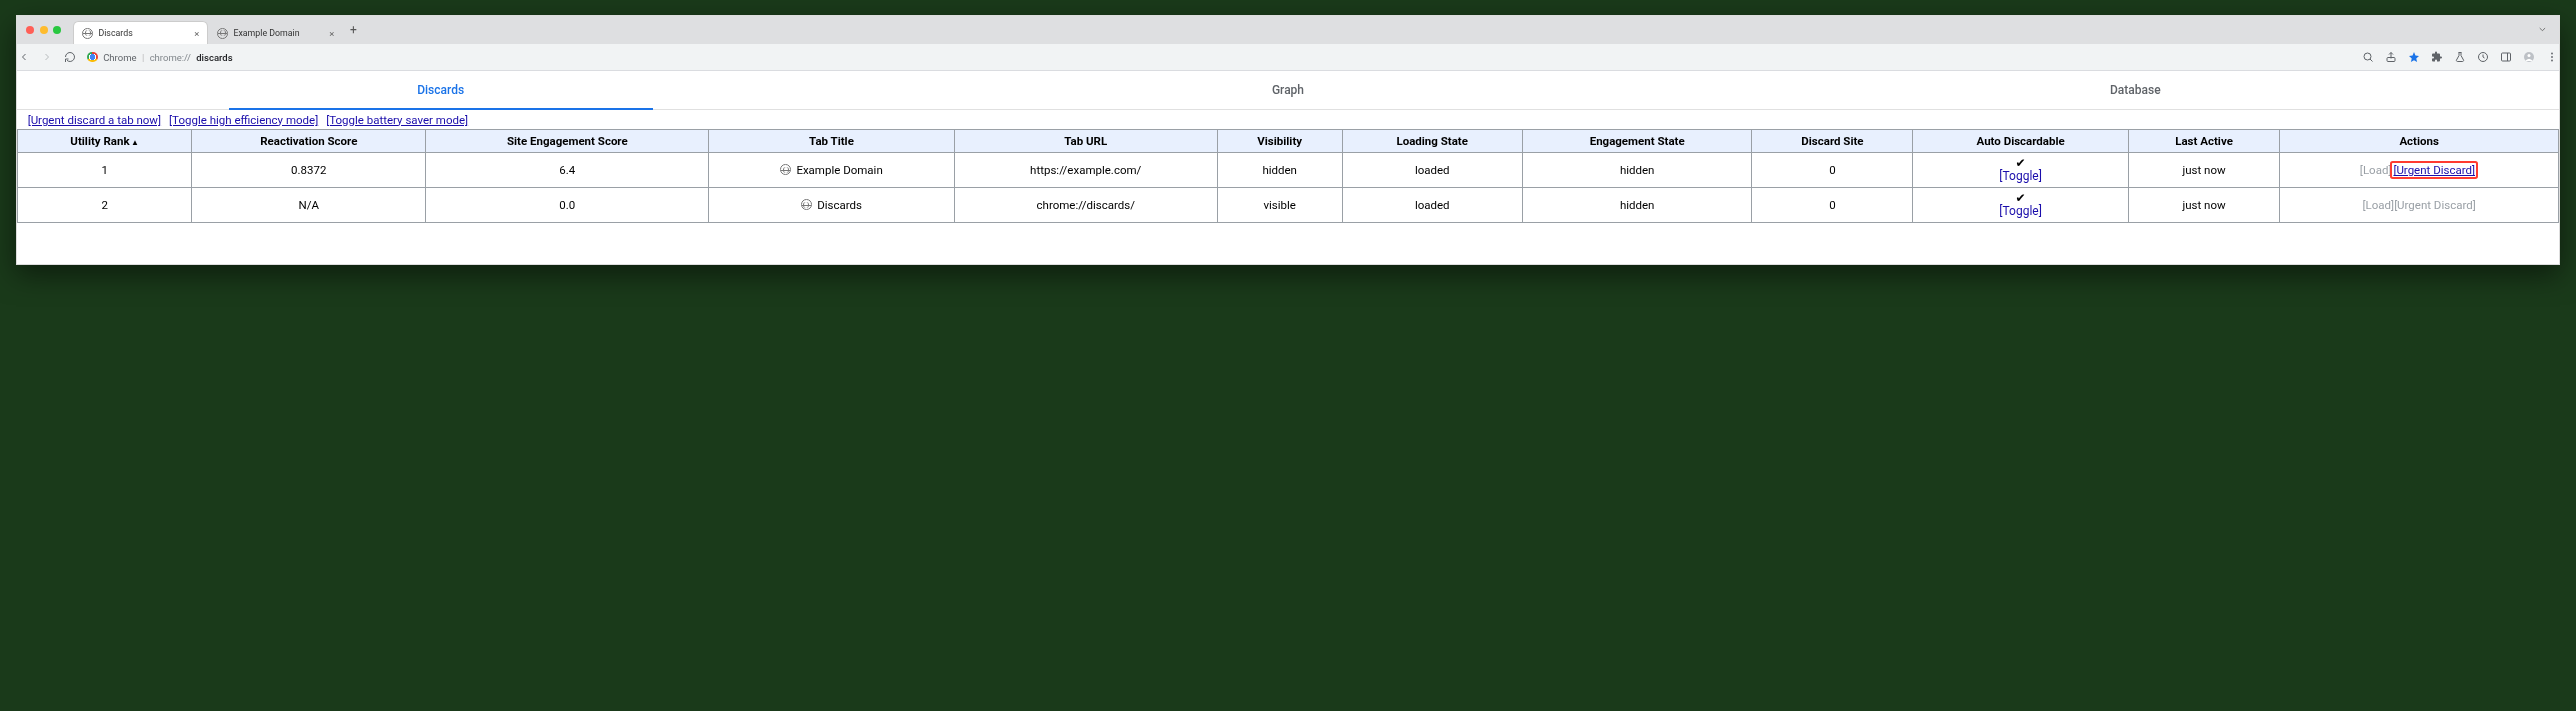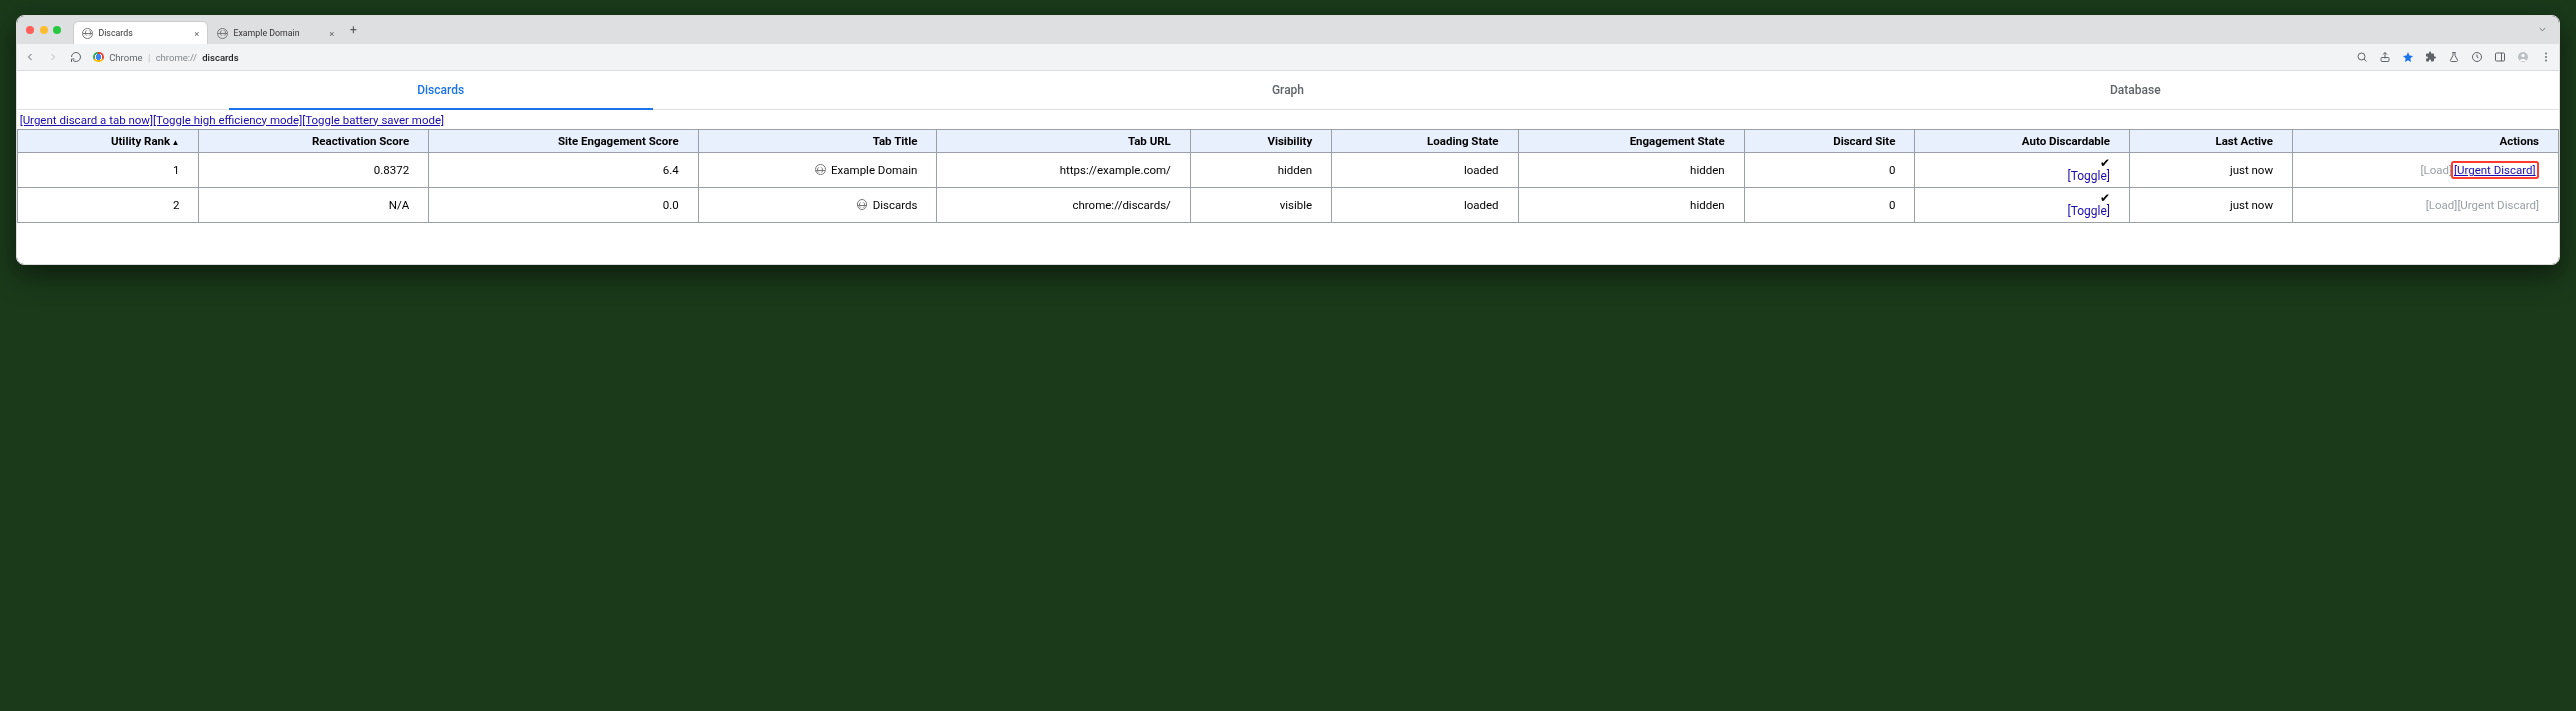--- a/index.html
+++ b/index.html
@@ -9,21 +9,21 @@
     background: #1a3a1a;
     display: flex;
     align-items: flex-start;
     justify-content: center;
     padding: 15px;
   }
   .window {
     width: 100%;
     max-width: 2544px;
     background: #0f172a;
-    border-radius: 8px;
+    border-radius: 0;
     box-shadow: 0 9.5px 27px rgba(0,0,0,.5);
     overflow: hidden;
     border: 0.7px solid #ddd;
   }
   
   .tabstrip {
     background: #dedfe1;
     display: flex;
     align-items: center;
     height: 28px;
@@ -49,21 +49,21 @@
   .tabstrip-spacer{flex:1}
   .tabstrip-min { color:#666; padding:0 4px; cursor:pointer; font-size:9.5px;}
   .favicon{width:10.8px;height:10.8px;border-radius:50%;border:1px solid #777;position:relative;display:inline-block;flex:none}
   .favicon::before{content:"";position:absolute;inset:1.4px;border-left:1px solid #777;border-right:1px solid #777;border-radius:50%}
   .favicon::after{content:"";position:absolute;left:0;right:0;top:50%;border-top:1px solid #777}
 
   
   .toolbar {
     display:flex; align-items:center; gap:11px;
     background:#f1f3f4;
-    height:27px; padding:0 7px;
+    height:27px; padding:0 1px;
     border-bottom:0.7px solid #dadce0;
   }
   .nav-ico{width:12px;height:12px;color:#5f6368;display:flex;align-items:center;justify-content:center;cursor:pointer}
   .omnibox{
     flex:0 1 auto;
     display:flex;align-items:center;gap:5.4px;
     color:#5f6368;font-size:9.5px;
   }
   .omnibox .chrome-badge{
     width:10.8px;height:10.8px;border-radius:50%;
@@ -92,29 +92,29 @@
   }
   .view-tab.active{ color:#1a73e8; position:relative;}
   .view-tab.active::after{
     content:""; position:absolute; left:25%; right:25%; bottom:-0.7px;
     height:2px; background:#1a73e8;
   }
   .actions-row{
     padding:2.7px 2.7px;
     font-size:11.5px;
   }
-  .actions-row a{ color:#1a0dab; text-decoration:underline; cursor:pointer;}
+  .actions-row a{ color:#1a0dab; text-decoration:underline; cursor:pointer;margin-left:8px;}
   table.discards{
     width:100%; border-collapse:collapse;
     font-size:11.5px;
   }
   table.discards th, table.discards td{
     border:0.7px solid #9aa0a6;
-    padding:4px 19px;
-    text-align:right;
+    padding:4px 7px;
+    text-align:center;
     vertical-align:middle;
   }
   table.discards th{
     background:#e8f0fe;
     font-weight:700;
   }
   .sort-arrow{font-size:8px;margin-left:1.4px}
   .cell-center{text-align:center}
   .check{font-size:12px;line-height:1}
   .toggle-link{color:#1a0dab;font-size:12px;cursor:pointer}

